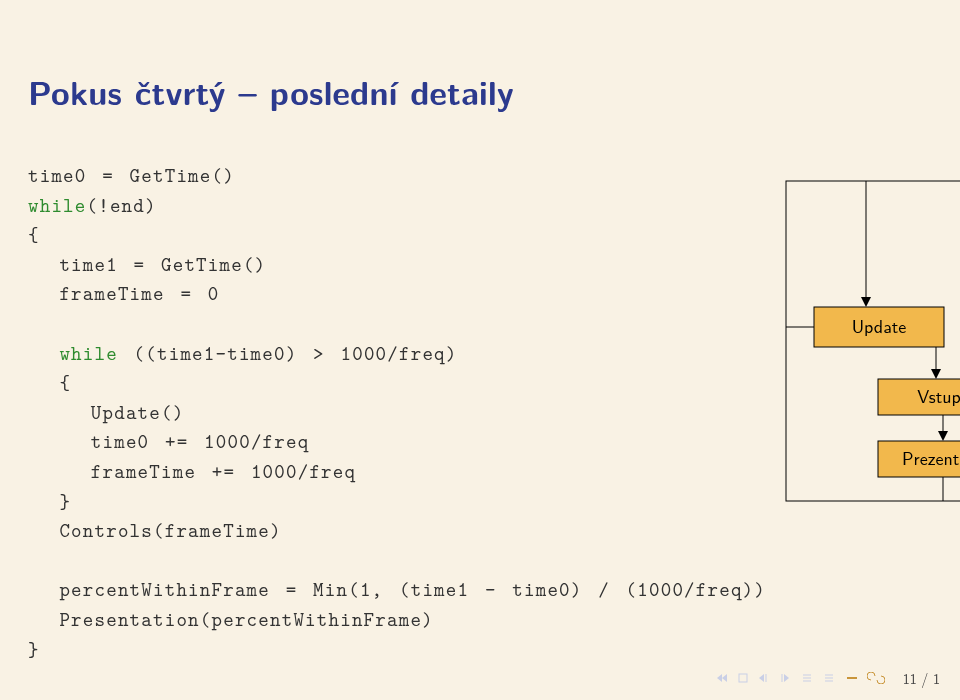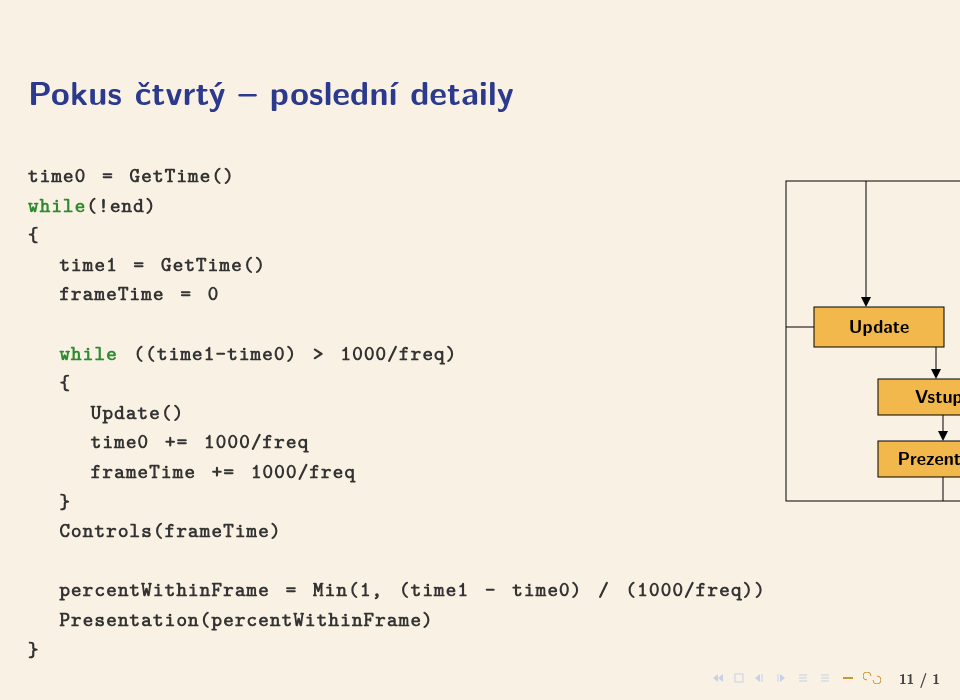--- a/index.html
+++ b/index.html
@@ -14,21 +14,20 @@
     color:#2c3a8e;
     font-size:34px;
     font-weight:600;
     padding:22px 28px 8px 28px;
     letter-spacing:0.2px;
     margin-top:44px;
   }
   .content {
     display:flex;
     padding:38px 34px 0 28px;
-    font-weight:bold;
   }
   .code {
     flex:1;
     font-family:"Latin Modern Mono","CMU Typewriter Text","Courier New",monospace;
     font-size:20px;
     line-height:1.48;
     color:#333;
     letter-spacing:1.2px;
     word-spacing:4px;
     white-space:pre;
@@ -64,21 +63,20 @@
   }
   .navicons {
     display:flex;
     gap:8px;
     align-items:center;
   }
   .navicons svg { display:block; }
   .pagenum {
     font-size:14px;
     color:#444;
-    font-weight:bold;
   }
 </style>
 </head>
 <body>
 
 <div class="title">Pokus čtvrtý – poslední detaily</div>
 
 <div class="content">
   <div class="code"><span>time0 = GetTime()</span>
 <span class="kw">while</span><span>(!end)</span>

